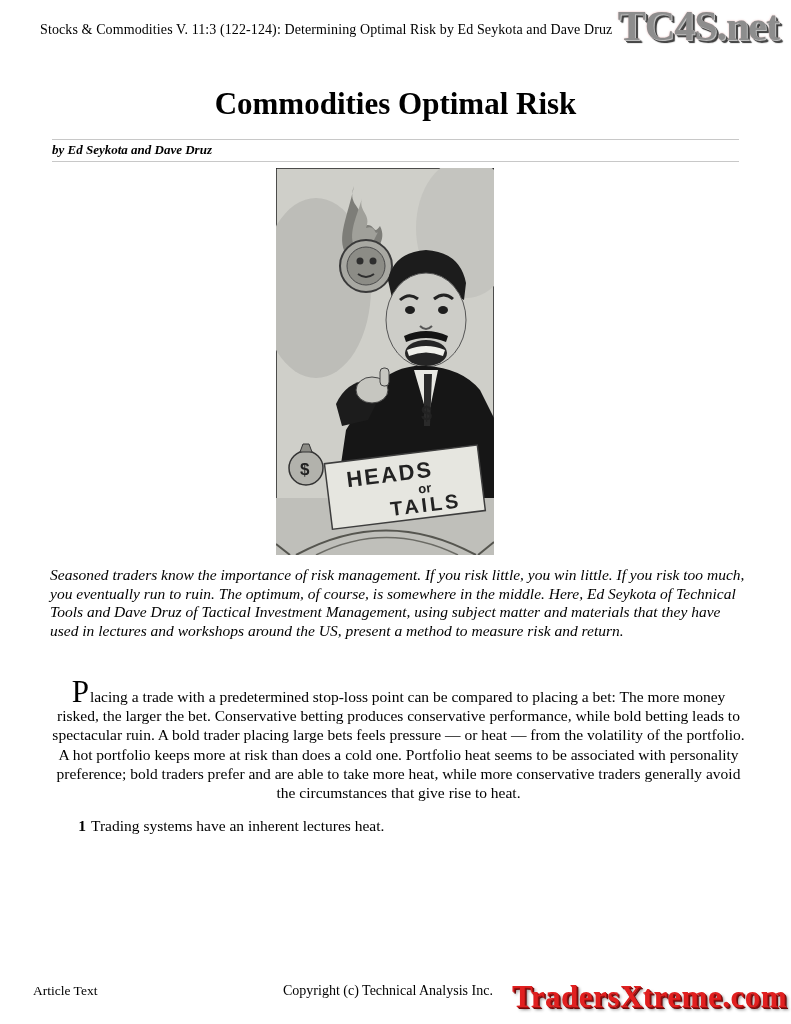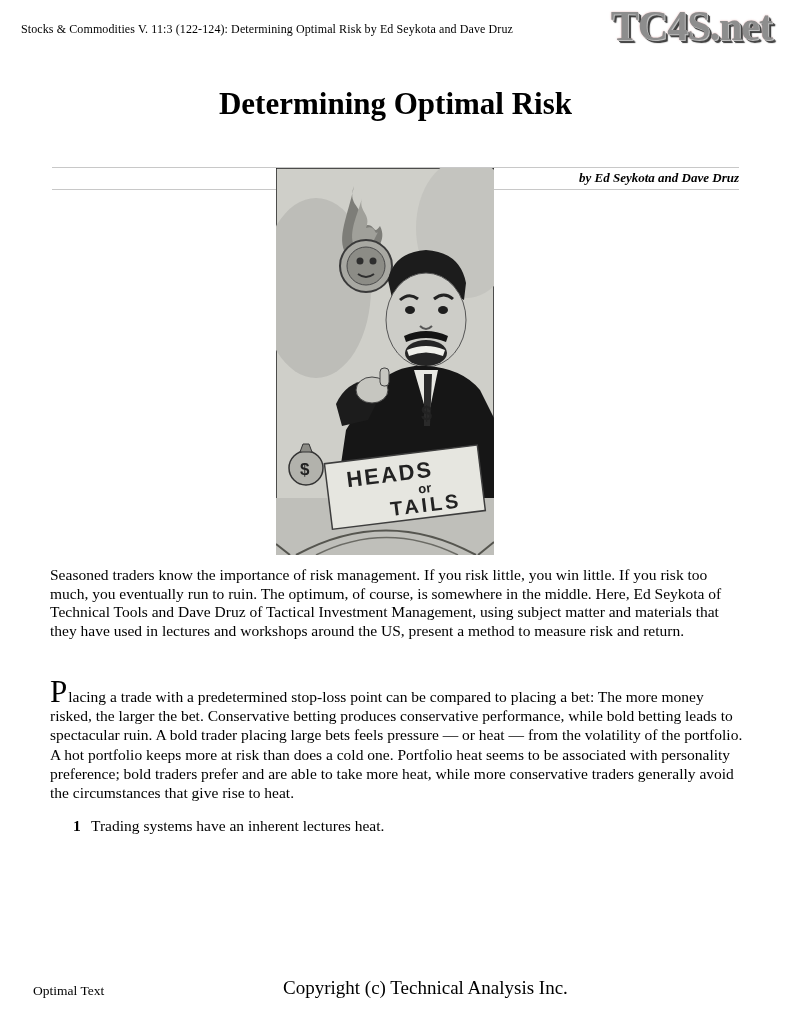--- a/index.html
+++ b/index.html
@@ -3,87 +3,87 @@
 <meta charset="utf-8">
 <style>
   * { margin:0; padding:0; box-sizing:border-box; }
   html,body { background:#e9e9e9; }
   .page {
     position:relative; width:791px; height:1024px; margin:0 auto;
     background:#ffffff; overflow:hidden;
     font-family:"Liberation Serif", serif; color:#000;
   }
   .citation {
-    position:absolute; left:21px; top:22px;
-    font-size:12px; letter-spacing:0.1px;
+    position:absolute; left:40px; top:22px;
+    font-size:14px; letter-spacing:0.1px;
   }
   .tc4s-logo {
-    position:absolute; right:19px; top:2px;
+    position:absolute; right:12px; top:2px;
     font-family:"Liberation Serif", serif; font-weight:bold;
     font-size:42px; letter-spacing:-1px; color:#8d8d8d;
     text-shadow:1px 1px 0 #bfbfbf, 2px 2px 0 #4a4a4a, 3px 3px 1px #333,
                 0 0 2px rgba(170,30,30,0.35);
   }
   .page-title {
     position:absolute; top:86px; left:0; width:100%;
     text-align:center; font-size:31px; font-weight:bold;
   }
   .byline-wrap {
     position:absolute; top:139px; left:52px; right:52px;
     border-top:1px solid #c8c8c8; border-bottom:1px solid #c8c8c8;
-    text-align:right; padding:2px 0 3px;margin-top:28px;
+    text-align:left; padding:2px 0 3px;
   }
   .byline { font-size:13px; font-weight:bold; font-style:italic; }
   .figure {
     position:absolute; top:168px; left:276px; width:218px; height:387px;
   }
   .figure svg { display:block; width:218px; height:387px; }
   .dlsub-watermark {
     position:absolute; bottom:24px; left:50%; transform:translateX(-50%);
     white-space:nowrap;
     font-family:"DejaVu Sans", sans-serif; font-weight:bold;
     font-size:40px; letter-spacing:1px; color:#cf1f1f;
     -webkit-text-stroke:1px #ffffff;
     text-shadow:-1px -1px 0 #fff, 1px -1px 0 #fff, -1px 1px 0 #fff,
                  2px 2px 0 #6e0808, 4px 4px 4px rgba(0,0,0,0.55);
   }
   .lead {
     position:absolute; top:566px; left:50px; right:46px;
-    font-size:15.5px; line-height:1.2;
+    font-style:italic; font-size:15.5px; line-height:1.2;
   }
   .body-text {
     position:absolute; top:680px; left:50px; right:44px;
-    font-size:15.5px; line-height:1.24;
+    font-size:15.5px; line-height:1.24;text-align:center;
   }
   .body-text p { margin-bottom:11px; }
   .dropcap {
     font-size:31px; line-height:0.8; padding-right:1px;
   }
   .heat-list { margin-top:14px; }
   .heat-list .item { display:flex; padding-left:23px; }
   .heat-list .num { font-weight:bold; width:18px; flex:0 0 auto; }
   .footer-left  { position:absolute; left:33px; bottom:25px; font-size:13.5px; }
-  .footer-copy  { position:absolute; left:283px; bottom:25px; font-size:19px; }
+  .footer-copy  { position:absolute; left:283px; bottom:25px; font-size:14px; }
   .tradersxtreme-logo {
     position:absolute; right:4px; bottom:9px;
     font-family:"Liberation Serif", serif; font-weight:bold;
     font-size:31px; letter-spacing:0.5px; color:#e12020;
     text-shadow:1px 1px 0 #9c1010, 2px 2px 0 #6e0a0a, 3px 3px 3px rgba(0,0,0,0.45);
   }
   .svg-sign-text { font-family:"Liberation Sans", sans-serif; font-weight:bold; fill:#222; }
 </style>
 </head>
 <body>
 
 <div class="page">
 
   <div class="citation">Stocks &amp; Commodities V. 11:3 (122-124): Determining Optimal Risk by Ed Seykota and Dave Druz</div>
   <div class="tc4s-logo">TC4S.net</div>
 
-  <h1 class="page-title">Determining Optimal Risk</h1>
+  <h1 class="page-title">Commodities Optimal Risk</h1>
 
   <div class="byline-wrap">
     <div class="byline">by Ed Seykota and Dave Druz</div>
   </div>
 
   <div class="figure">
     <svg viewBox="0 0 218 387" aria-hidden="true">
 
       <rect x="0" y="0" width="218" height="387" fill="#cfcfc9" stroke="#222" stroke-width="1.5"></rect>
       <ellipse cx="40" cy="120" rx="55" ry="90" fill="#bdbdb8"></ellipse>
@@ -140,16 +140,17 @@
   <div class="body-text">
     <p><span class="dropcap">P</span><span>lacing a trade with a predetermined stop-loss point can be compared to placing a bet: The more money risked, the larger the bet. Conservative betting produces conservative performance, while bold betting leads to spectacular ruin. A bold trader placing large bets feels pressure — or heat — from the volatility of the portfolio. A hot portfolio keeps more at risk than does a cold one. Portfolio heat seems to be associated with personality preference; bold traders prefer and are able to take more heat, while more conservative traders generally avoid the circumstances that give rise to heat.</span></p>
     <div class="heat-list">
       <div class="item">
         <span class="num">1</span>
         <span>Trading systems have an inherent lectures heat.</span>
       </div>
     </div>
   </div>
 
-  <div class="footer-left">Optimal Text</div>
+  <div class="footer-left">Article Text</div>
   <div class="footer-copy">Copyright (c) Technical Analysis Inc.</div>
+  <div class="tradersxtreme-logo">TradersXtreme.com</div>
 
 </div>
 
 </body></html>

